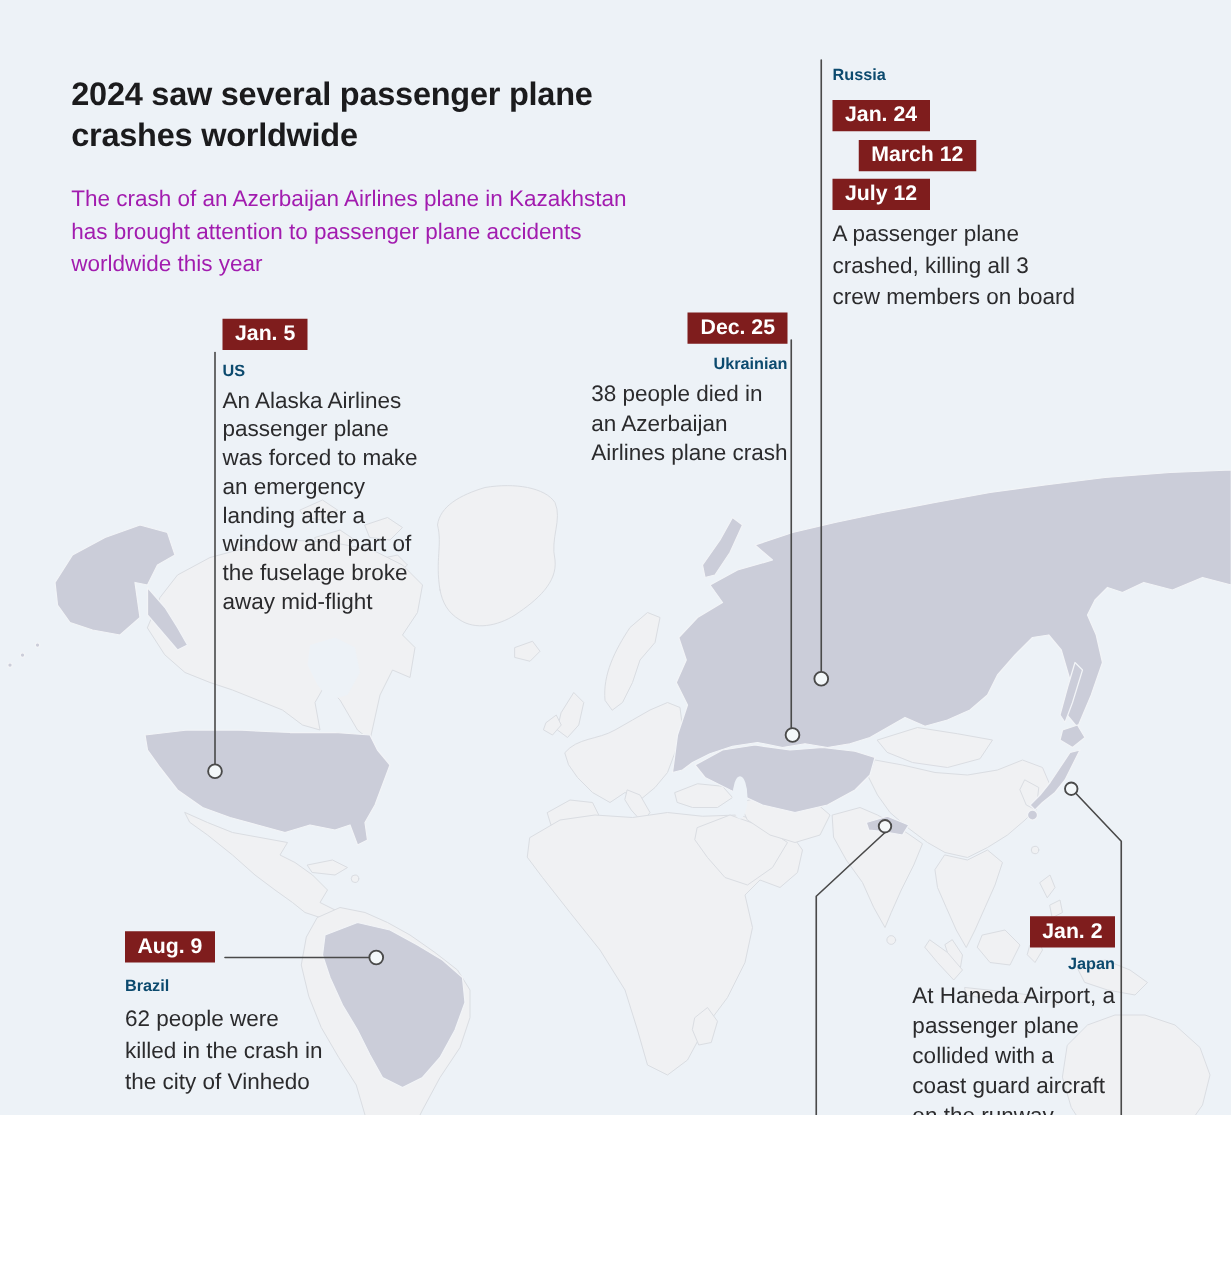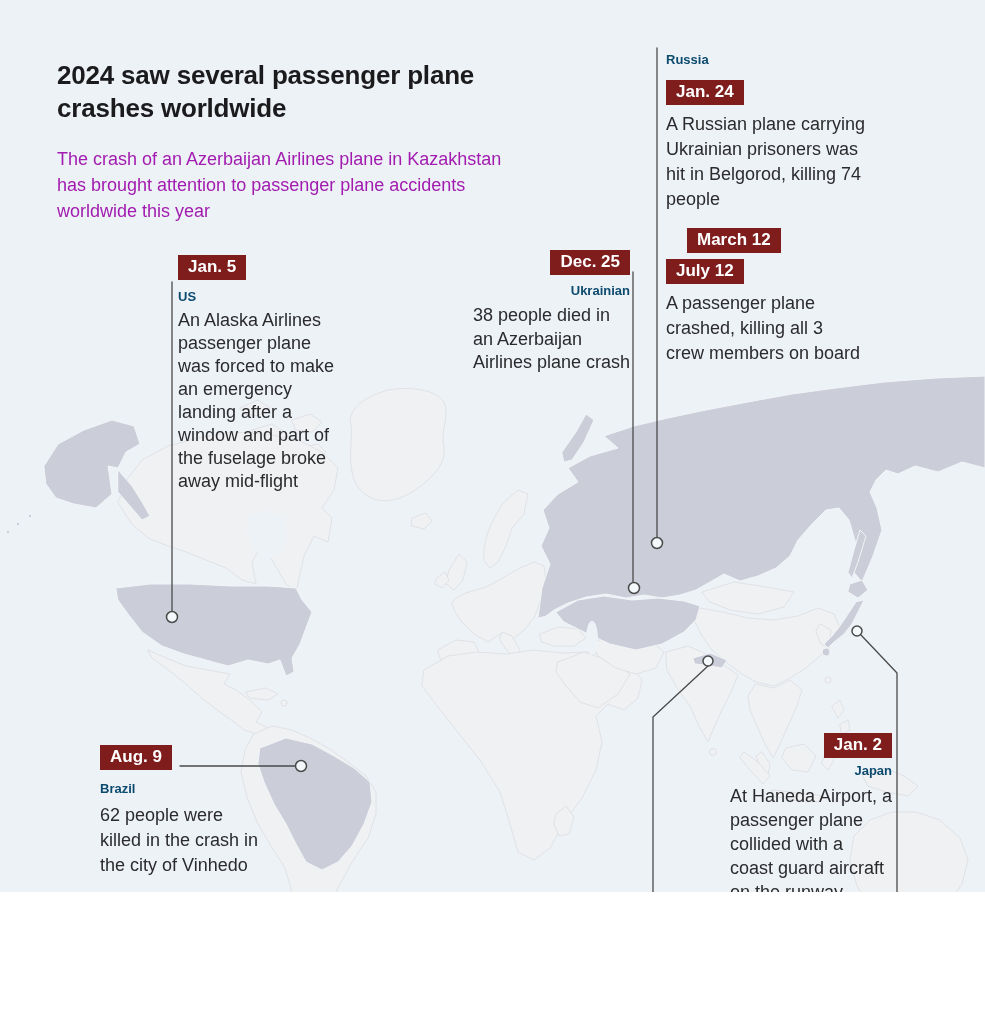--- a/index.html
+++ b/index.html
@@ -170,24 +170,20 @@
 
   <h1 class="title">2024 saw several passenger plane
 crashes worldwide</h1>
   <p class="subtitle">The crash of an Azerbaijan Airlines plane in Kazakhstan
 has brought attention to passenger plane accidents
 worldwide this year</p>
 
   <section class="block b-russia">
     <div class="country">Russia</div>
     <span class="badge">Jan. 24</span>
-    <p class="etext p1">A Russian plane carrying
-Ukrainian prisoners was
-hit in Belgorod, killing 74
-people</p>
     <span class="badge badge2">March 12</span>
     <span class="badge badge3">July 12</span>
     <p class="etext">A passenger plane
 crashed, killing all 3
 crew members on board</p>
   </section>
 
   <section class="block b-us">
     <span class="badge">Jan. 5</span>
     <div class="country">US</div>

